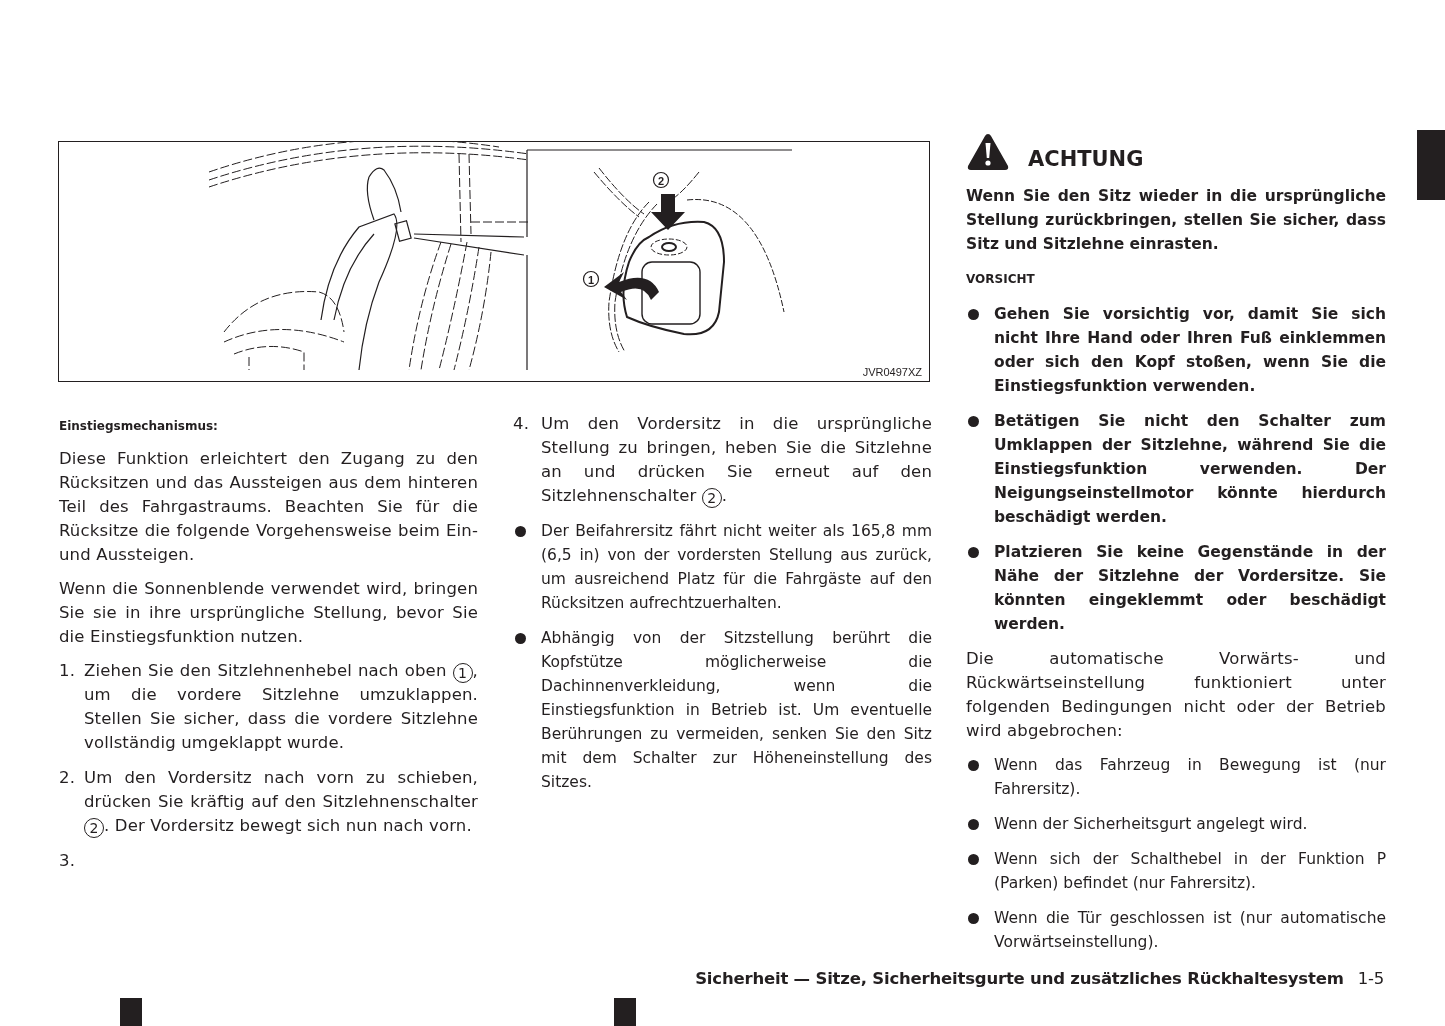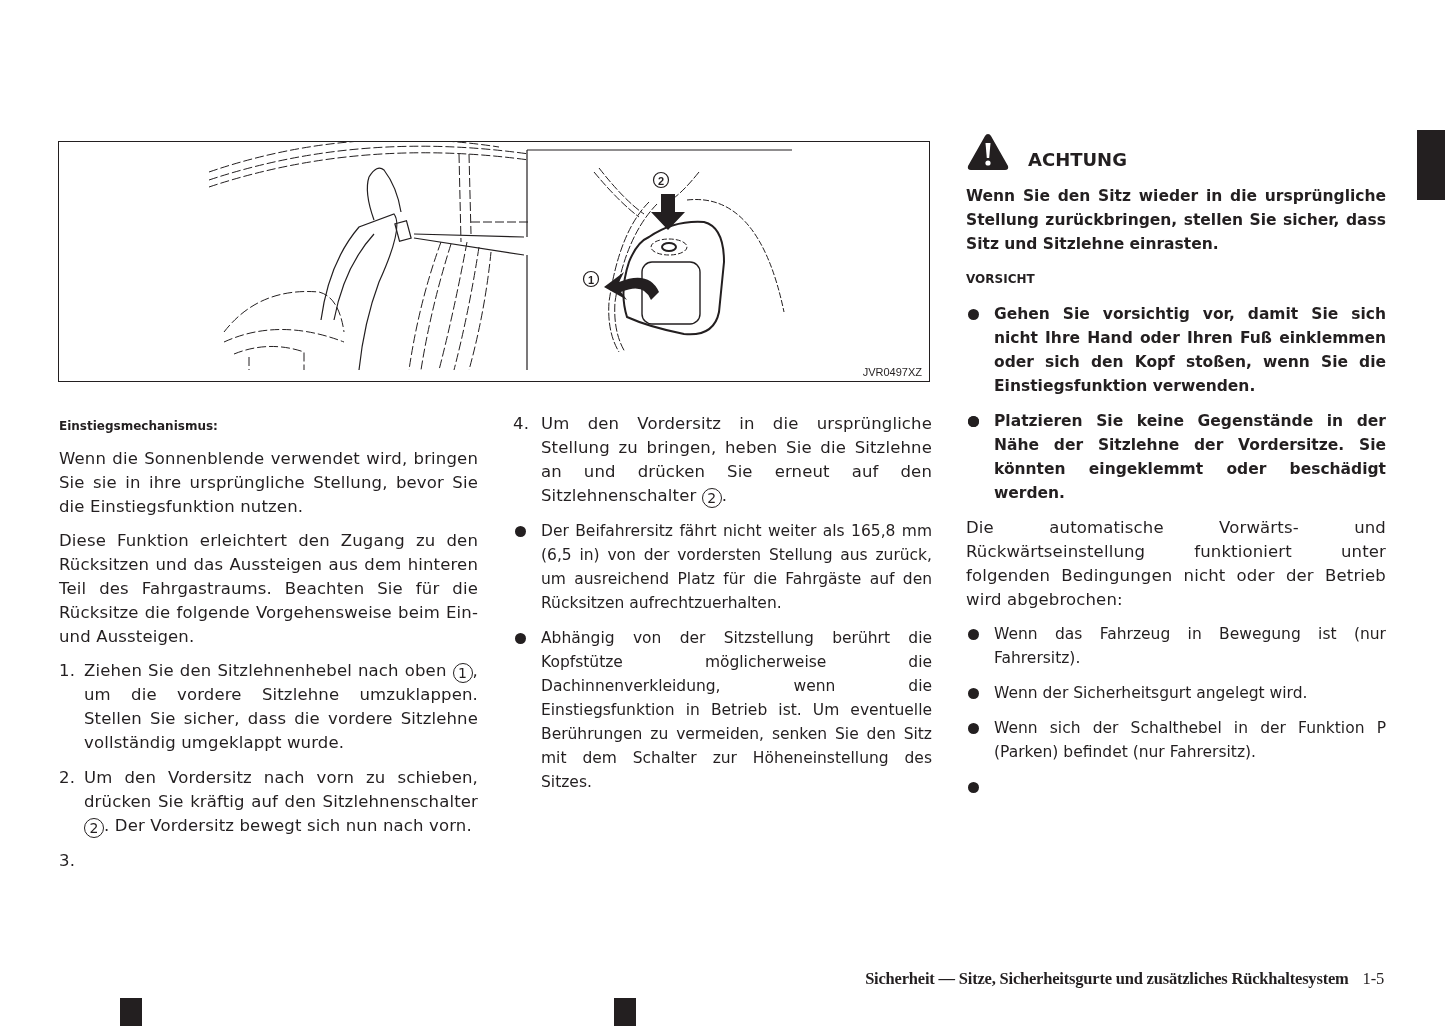--- a/index.html
+++ b/index.html
@@ -37,28 +37,27 @@
     }
     .circ {
       display: inline-block; width: 20px; height: 20px; line-height: 19px;
       border: 1.3px solid #231f20; border-radius: 50%; text-align: center;
       font-size: 14px; box-sizing: border-box; vertical-align: -2px;
     }
     .para-gap { margin-bottom: 10px; }
 
     .warn-header { display: flex; align-items: center; height: 44px; margin-bottom: 10px; }
     .warn-header svg { margin-right: 18px; }
-    .warn-title { font-size: 18px; font-weight: bold; padding-top: 14px; }
+    .warn-title { font-size: 21px; font-weight: bold; padding-top: 14px; }
     .warn-body { font-size: 15.5px; font-weight: bold; line-height: 24px; text-align: justify; }
 
     .footer {
       position: absolute; right: 61px; top: 969px;
       font-size: 16.5px; font-weight: bold; color: #231f20; white-space: nowrap;
       letter-spacing: -0.2px;
-      font-family: Liberation Serif, serif;
     }
     .footer .page { font-weight: normal; margin-left: 14px; }
   </style>
 </head>
 <body>
 
 <div class="tab-marker" style="left:1417px; top:130px; width:28px; height:70px;"></div>
 <div class="tab-marker" style="left:120px; top:998px; width:22px; height:28px;"></div>
 <div class="tab-marker" style="left:614px; top:998px; width:22px; height:28px;"></div>
 
@@ -123,22 +122,22 @@
     <circle cx="602" cy="38" r="7.5" fill="none" stroke="#231f20" stroke-width="1.2"></circle>
     <text x="602" y="42.5" font-size="11" text-anchor="middle" font-family="Liberation Sans, sans-serif" fill="#231f20" font-weight="bold">2</text>
     <circle cx="532" cy="137" r="7.5" fill="none" stroke="#231f20" stroke-width="1.2"></circle>
     <text x="532" y="141.5" font-size="11" text-anchor="middle" font-family="Liberation Sans, sans-serif" fill="#231f20" font-weight="bold">1</text>
   </svg>
   <span class="fig-code">JVR0497XZ</span>
 </div>
 
 <div class="col col1">
   <div class="heading">Einstiegsmechanismus:</div>
+  <p class="body-text para-gap">Diese Funktion erleichtert den Zugang zu den Rücksitzen und das Aussteigen aus dem hinteren Teil des Fahrgastraums. Beachten Sie für die Rücksitze die folgende Vorgehensweise beim Ein- und Aussteigen.</p>
   <p class="body-text para-gap">Wenn die Sonnenblende verwendet wird, bringen Sie sie in ihre ursprüngliche Stellung, bevor Sie die Einstiegsfunktion nutzen.</p>
-  <p class="body-text para-gap">Diese Funktion erleichtert den Zugang zu den Rücksitzen und das Aussteigen aus dem hinteren Teil des Fahrgastraums. Beachten Sie für die Rücksitze die folgende Vorgehensweise beim Ein- und Aussteigen.</p>
   <div class="olist">
     <div class="li body-text">
       <span class="num">1.</span>
       <span>Ziehen Sie den Sitzlehnenhebel nach oben </span><span class="circ">1</span><span>, um die vordere Sitzlehne umzuklappen. Stellen Sie sicher, dass die vordere Sitzlehne vollständig umgeklappt wurde.</span>
     </div>
     <div class="li body-text">
       <span class="num">2.</span>
       <span>Um den Vordersitz nach vorn zu schieben, drücken Sie kräftig auf den Sitzlehnenschalter </span><span class="circ">2</span><span>. Der Vordersitz bewegt sich nun nach vorn.</span>
     </div>
     <div class="li body-text">
@@ -177,20 +176,21 @@
   </div>
   <p class="warn-body" style="margin-bottom:11px;">Wenn Sie den Sitz wieder in die ursprüngliche Stellung zurückbringen, stellen Sie sicher, dass Sitz und Sitzlehne einrasten.</p>
   <div class="heading" style="margin-bottom:11px;">VORSICHT</div>
   <div class="blist">
     <div class="li warn-body">
       <span class="bullet"></span>
       <span>Gehen Sie vorsichtig vor, damit Sie sich nicht Ihre Hand oder Ihren Fuß einklemmen oder sich den Kopf stoßen, wenn Sie die Einstiegsfunktion verwenden.</span>
     </div>
     <div class="li warn-body">
       <span class="bullet"></span>
+      <span>Betätigen Sie nicht den Schalter zum Umklappen der Sitzlehne, während Sie die Einstiegsfunktion verwenden. Der Neigungseinstellmotor könnte hierdurch beschädigt werden.</span>
     </div>
     <div class="li warn-body">
       <span class="bullet"></span>
       <span>Platzieren Sie keine Gegenstände in der Nähe der Sitzlehne der Vordersitze. Sie könnten eingeklemmt oder beschädigt werden.</span>
     </div>
   </div>
   <p class="body-text para-gap">Die automatische Vorwärts- und Rückwärtseinstellung funktioniert unter folgenden Bedingungen nicht oder der Betrieb wird abgebrochen:</p>
   <div class="blist">
     <div class="li small-text">
       <span class="bullet"></span>
@@ -199,19 +199,20 @@
     <div class="li small-text">
       <span class="bullet"></span>
       <span>Wenn der Sicherheitsgurt angelegt wird.</span>
     </div>
     <div class="li small-text">
       <span class="bullet"></span>
       <span>Wenn sich der Schalthebel in der Funktion P (Parken) befindet (nur Fahrersitz).</span>
     </div>
     <div class="li small-text">
       <span class="bullet"></span>
+      <span>Wenn die Tür geschlossen ist (nur automatische Vorwärtseinstellung).</span>
     </div>
   </div>
 </div>
 
 <div class="footer">
   <span>Sicherheit — Sitze, Sicherheitsgurte und zusätzliches Rückhaltesystem</span><span class="page">1-5</span>
 </div>
 
 </body></html>

